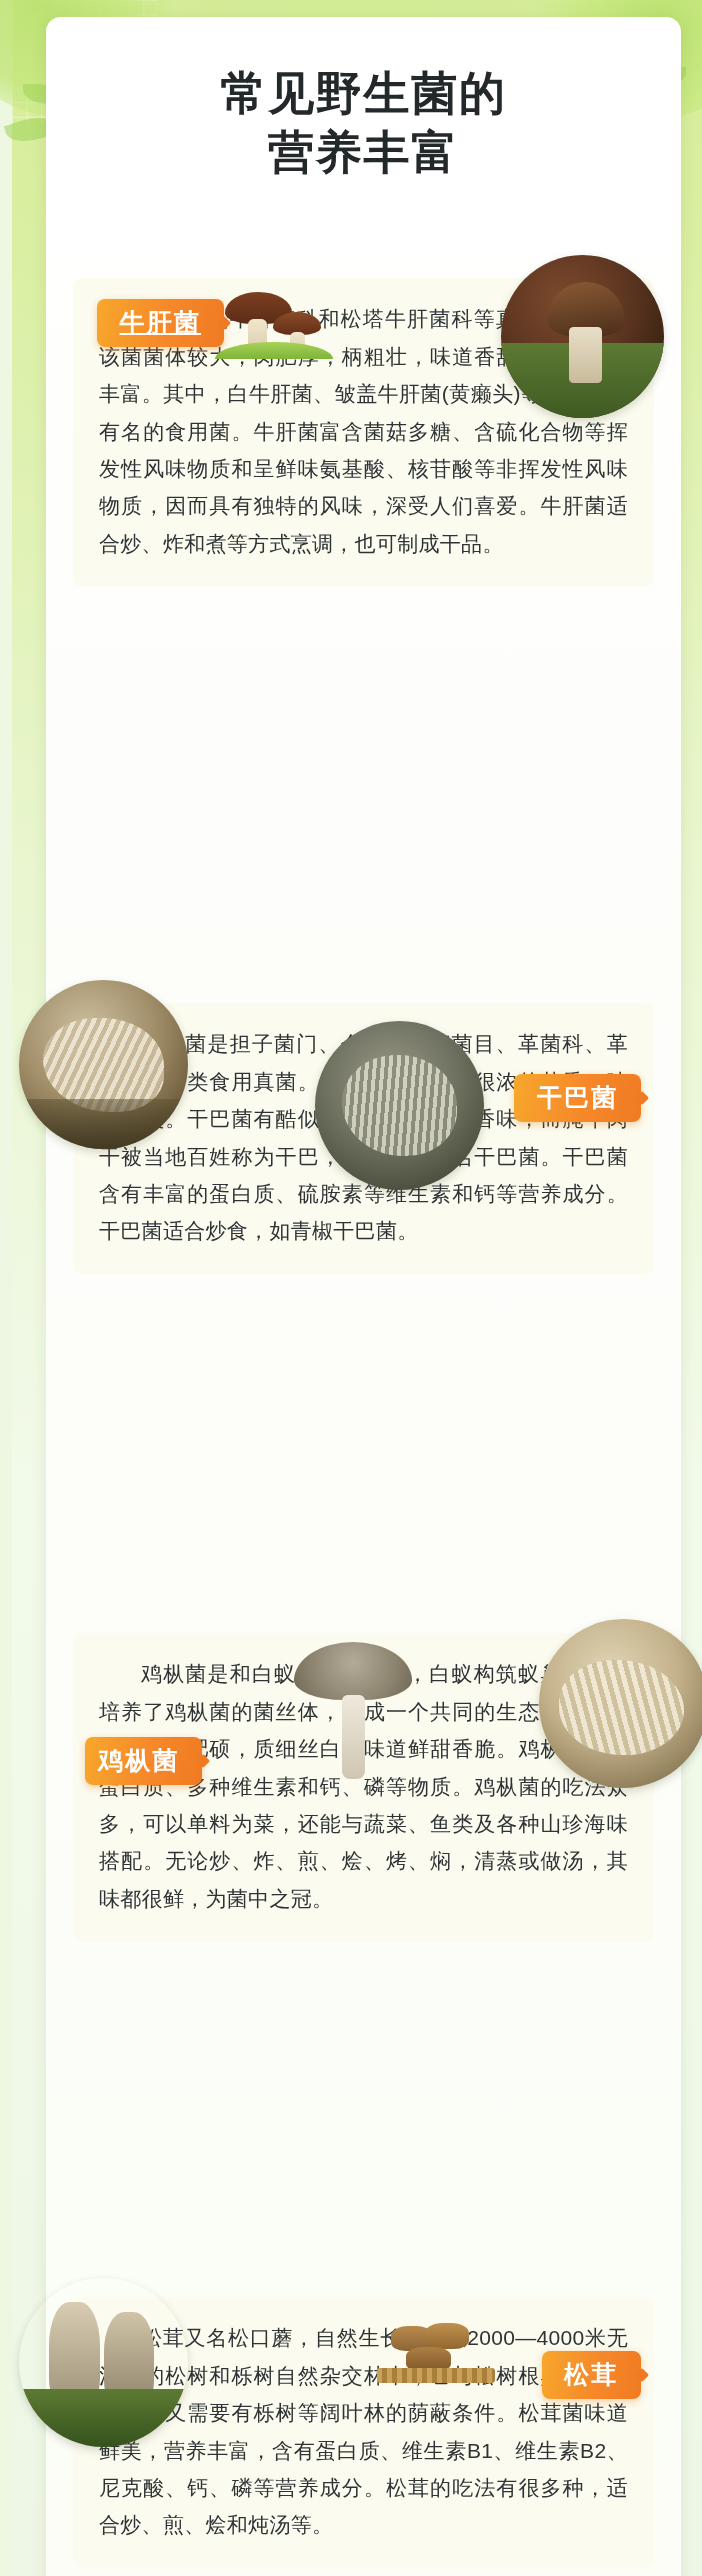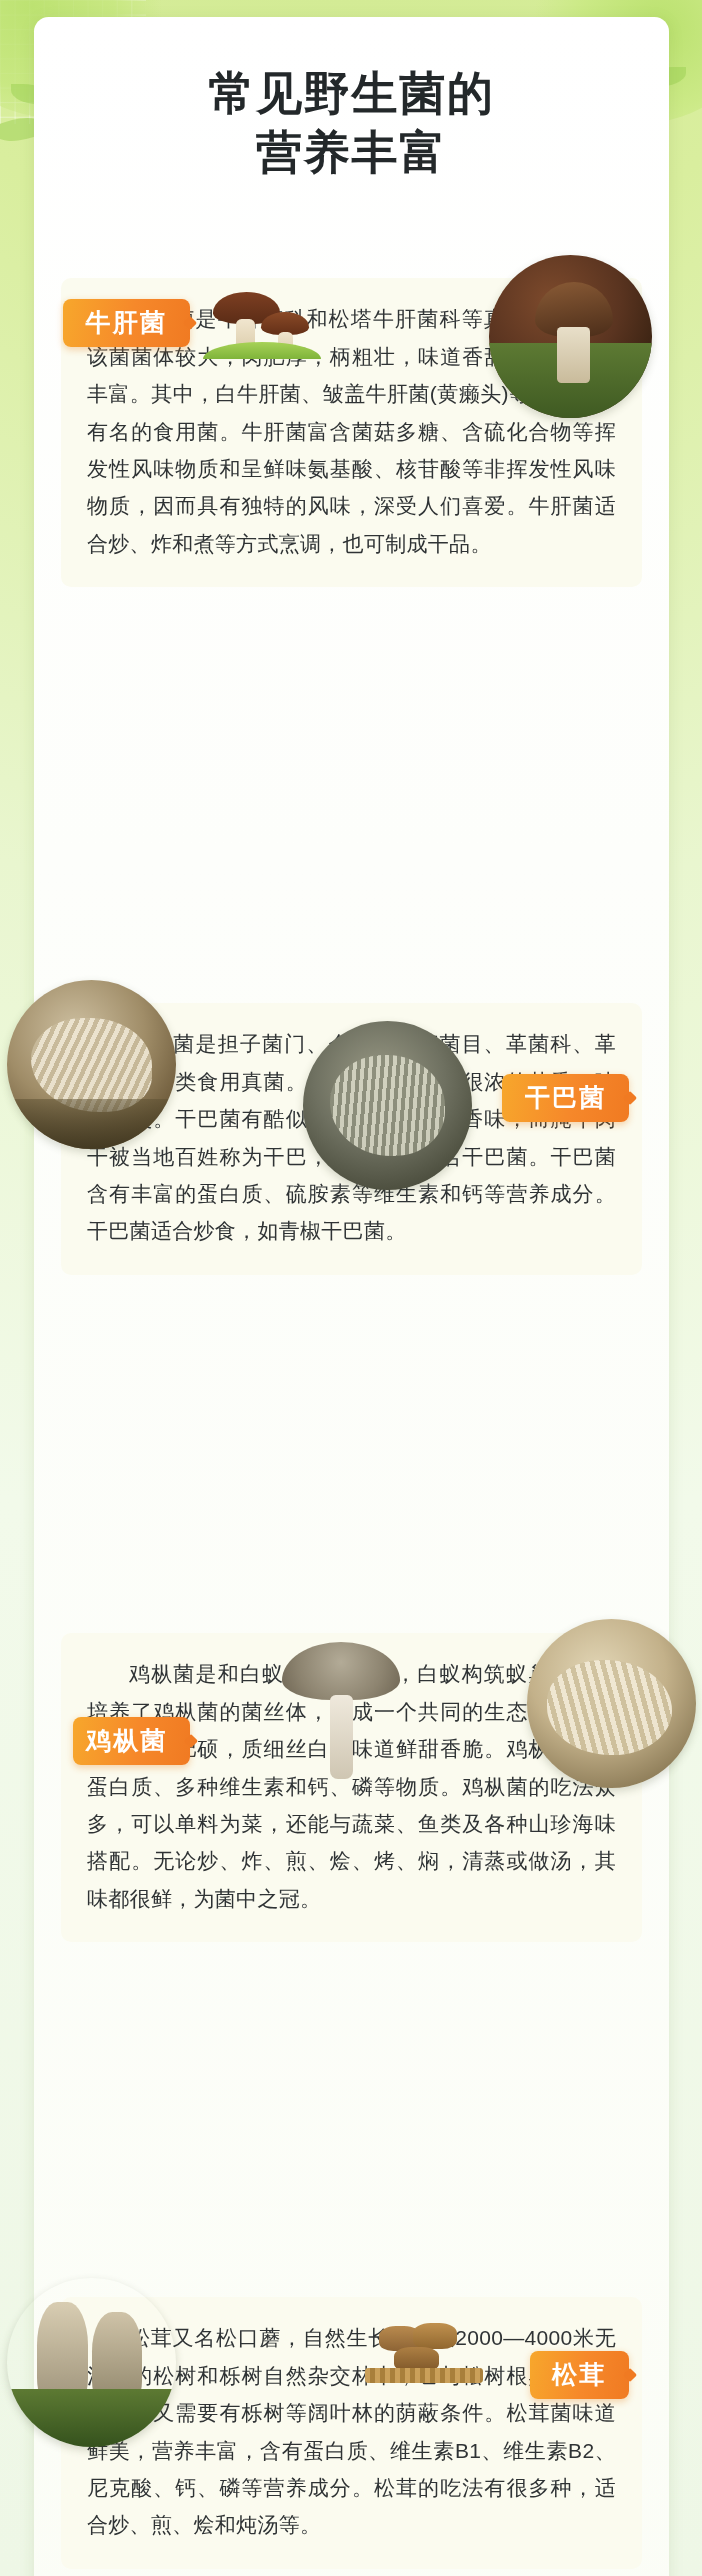--- a/index.html
+++ b/index.html
@@ -14,20 +14,21 @@
     position: relative;
     overflow: hidden;
   }
 
   
   .page {
     position: absolute;
     inset: 0;
     background:
       radial-gradient(circle at 50% -8%, #cfe98f 0%, #d9ee9e 18%, #e9f6cf 40%, #f2faea 62%, #eef7e6 100%);
+    margin-left: 12px;
   }
   .page::before {
     
     content: "";
     position: absolute;
     left: 0; top: 0;
     width: 146px; height: 124px;
     background-image:
       linear-gradient(to right, rgba(255,255,255,.45) 0.6px, transparent 0.6px),
       linear-gradient(to bottom, rgba(255,255,255,.45) 0.6px, transparent 0.6px);
@@ -183,21 +184,21 @@
       </div>
 
       <div class="illus" style="left:169px;top:10px;width:129px;height:79px;">
         <div class="cap" style="left:10px;top:4.5px;width:67px;height:31.5px;background:linear-gradient(180deg,#7d3f22,#5b2c16);"></div>
         <div class="stem" style="left:33px;top:31.5px;width:19px;height:37px;background:linear-gradient(180deg,#f1e6cf,#d8c9a6);"></div>
         <div class="cap" style="left:58px;top:23.6px;width:48px;height:23.6px;background:linear-gradient(180deg,#8a4a27,#632f17);"></div>
         <div class="stem" style="left:75px;top:44px;width:14.6px;height:26px;background:linear-gradient(180deg,#f1e6cf,#d8c9a6);"></div>
         <div class="grass" style="left:0;top:54px;width:118px;height:17px;background:linear-gradient(180deg,#a7d257,#7fb43a);"></div>
       </div>
 
-      <div class="label" style="left:29px;top:21.4px;">牛肝菌</div>
+      <div class="label" style="left:51px;top:21.4px;text-decoration:underline;">牛肝菌</div>
 
       <div class="panel" style="margin-top:84px;">
         <p>牛肝菌是牛肝菌科和松塔牛肝菌科等真菌的统称。该菌菌体较大，肉肥厚，柄粗壮，味道香甜可口，营养丰富。其中，白牛肝菌、皱盖牛肝菌(黄癞头)等是国内外有名的食用菌。牛肝菌富含菌菇多糖、含硫化合物等挥发性风味物质和呈鲜味氨基酸、核苷酸等非挥发性风味物质，因而具有独特的风味，深受人们喜爱。牛肝菌适合炒、炸和煮等方式烹调，也可制成干品。</p>
       </div>
     </div>
 
     <div class="section" style="height:467px;">
 
       <div class="photo" style="left:-27px;top:-22.5px;width:169px;height:169px;background:radial-gradient(circle at 40% 30%, #cdbfa0 0%, #a08d68 45%, #6d5a3a 78%, #4a3d26 100%);">
         <div style="position:absolute;left:14%;top:22%;width:72%;height:56%;border-radius:46% 54% 40% 60%;background:repeating-linear-gradient(115deg,#efe7d4 0 4.5px,#c9bb9c 4.5px 9px);opacity:.92;"></div>
@@ -219,21 +220,21 @@
 
       <div class="photo" style="right:-27px;top:-13.5px;width:169px;height:169px;background:radial-gradient(circle at 42% 32%, #e2d6b6 0%, #c3b18a 45%, #8d7c58 80%, #5f533a 100%);">
         <div style="position:absolute;left:12%;top:24%;width:74%;height:56%;border-radius:45% 55% 48% 52%;background:repeating-linear-gradient(75deg,#f2ead6 0 5px,#cfc19e 5px 10px);opacity:.92;"></div>
       </div>
 
       <div class="illus" style="left:225px;top:-10px;width:169px;height:169px;">
         <div class="cap" style="left:22.5px;top:19px;width:118px;height:58px;background:radial-gradient(circle at 50% 35%,#b3ab97,#8d8470 60%,#6d6452 100%);"></div>
         <div class="stem" style="left:71px;top:72px;width:22.5px;height:84px;background:linear-gradient(180deg,#efe9dc,#cfc6b2);"></div>
       </div>
 
-      <div class="label" style="left:39px;top:84px;padding-left:13px;">鸡枞菌</div>
+      <div class="label" style="left:39px;top:104px;padding-left:13px;">鸡枞菌</div>
 
       <div class="panel" style="margin-top:163px;">
         <p>鸡枞菌是和白蚁共生的菌类，白蚁构筑蚁巢的同时培养了鸡枞菌的菌丝体，形成一个共同的生态系统。鸡枞菌肉厚肥硕，质细丝白，味道鲜甜香脆。鸡枞菌含有蛋白质、多种维生素和钙、磷等物质。鸡枞菌的吃法众多，可以单料为菜，还能与蔬菜、鱼类及各种山珍海味搭配。无论炒、炸、煎、烩、烤、焖，清蒸或做汤，其味都很鲜，为菌中之冠。</p>
       </div>
     </div>
 
     <div class="section" style="height:506px;">
 
       <div class="photo" style="left:-27px;top:-19px;width:169px;height:169px;background:radial-gradient(circle at 40% 30%, #cbbfa2 0%, #a39madd 0%, #9b8f70 45%, #6c6348 78%, #44472c 100%);">
         <div style="position:absolute;left:18%;top:14%;width:30%;height:64%;border-radius:40% 40% 30% 30%;background:linear-gradient(180deg,#d8cdb2,#9b9077);"></div>

